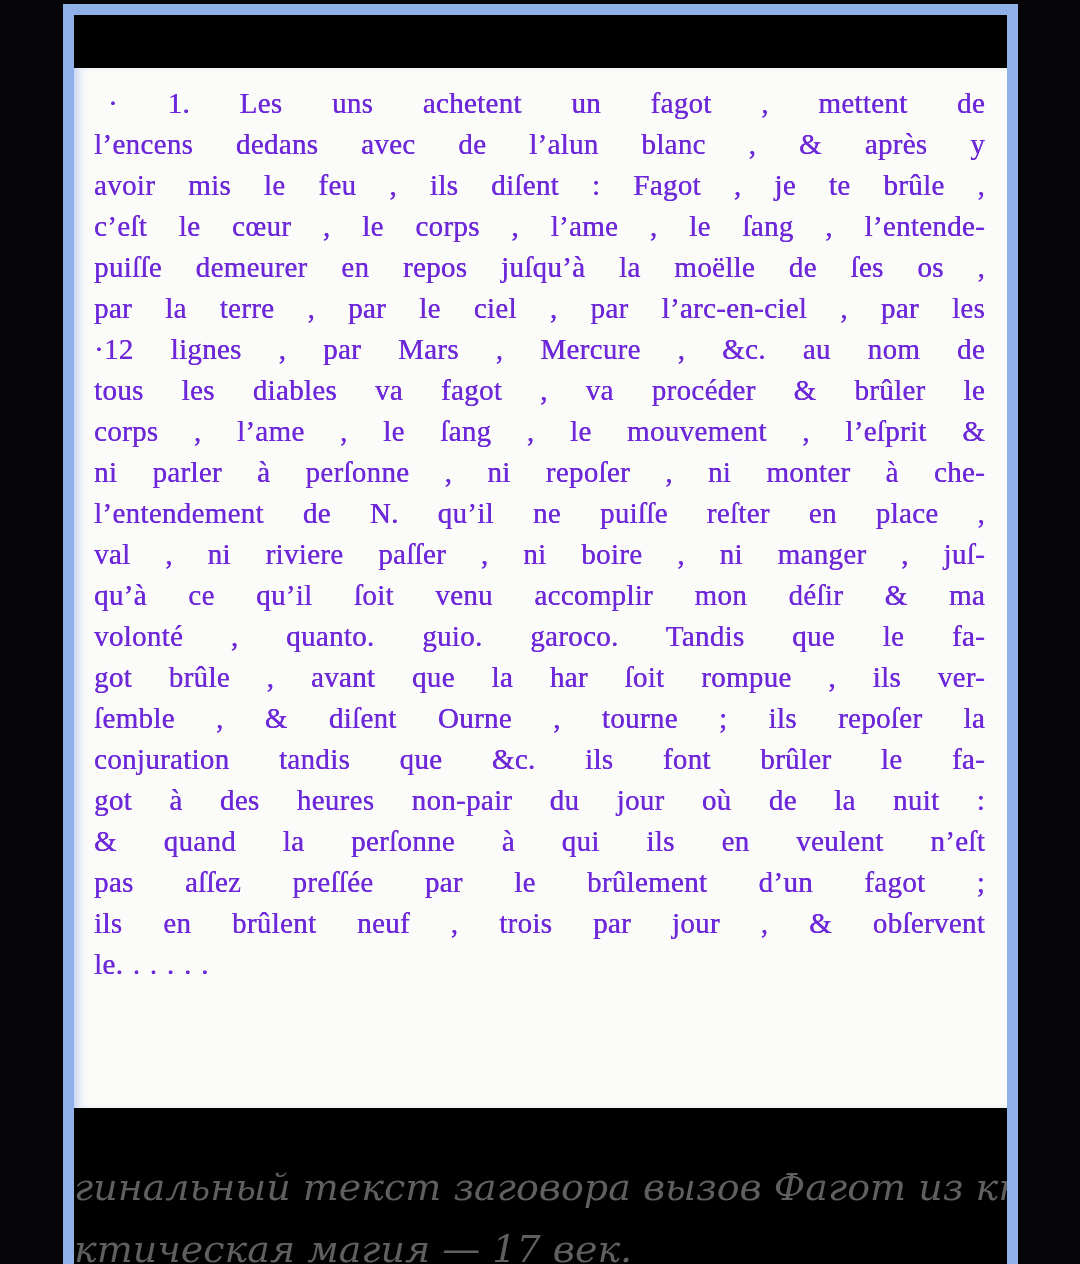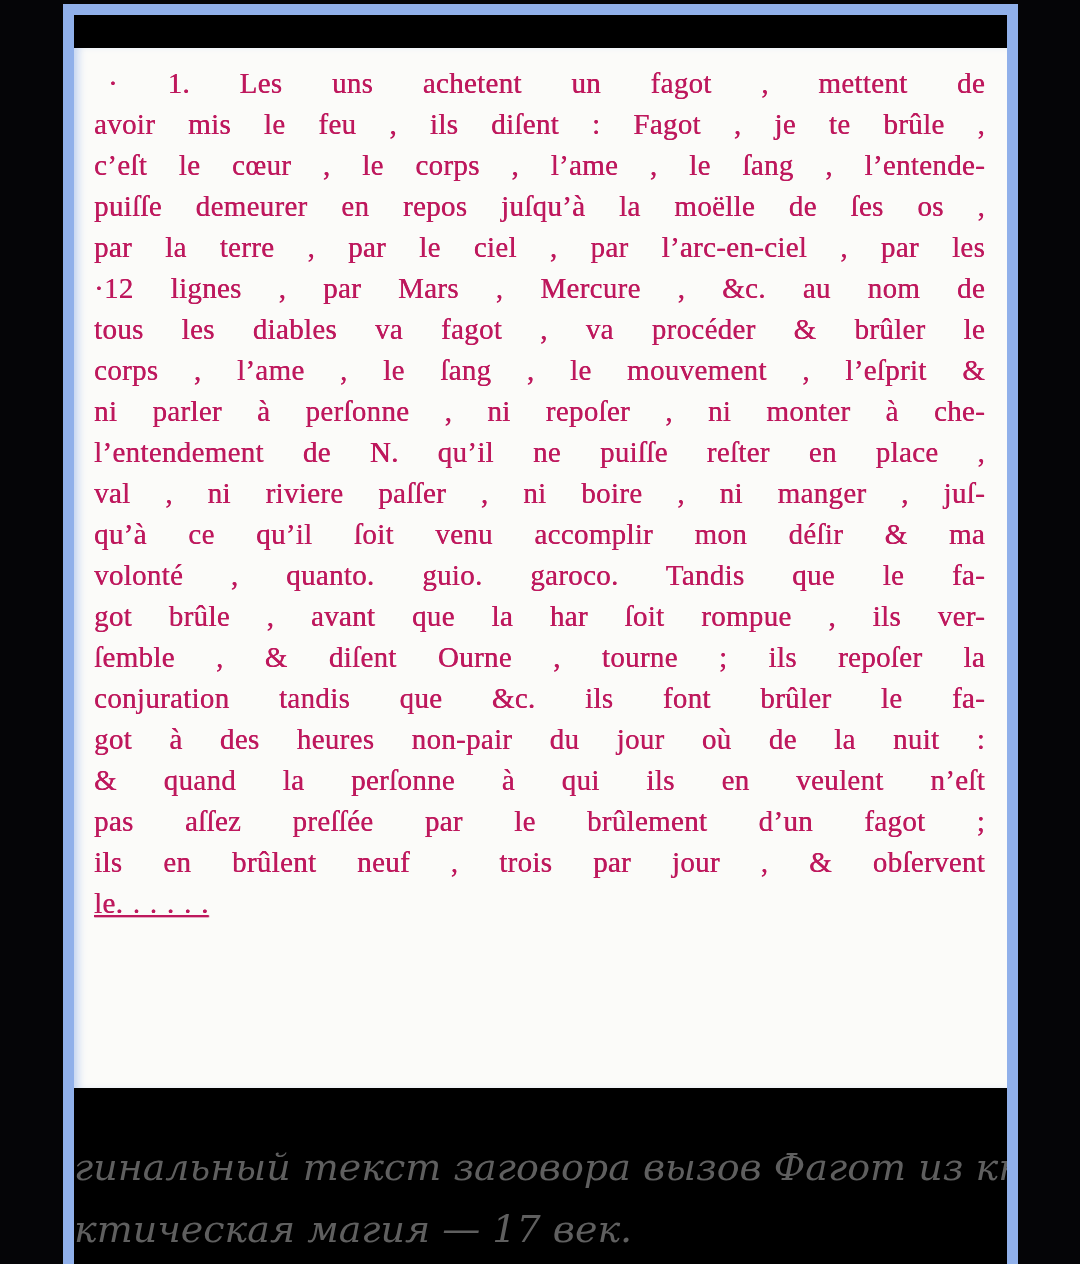--- a/index.html
+++ b/index.html
@@ -32,37 +32,37 @@
   .scan-strip {
     height: 33px;
     background: #000000;
   }
   .page {
     box-sizing: border-box;
     width: 933px;
     height: 1040px;
     background: #fbfbf9;
     padding: 15px 22px 0 20px;
-    color: #be185d;
+    color: #6d28d9;
     box-shadow: inset 8px 0 8px -4px rgba(144,176,234,0.55);
+    margin-top: 20px;
   }
   .french-line {
     font-size: 29px;
     line-height: 41px;
     letter-spacing: 0.3px;
     word-spacing: 2px;
     text-align: justify;
     text-align-last: justify;
     white-space: nowrap;
     text-shadow: 0.35px 0.35px 0 currentColor;
   }
   .french-line.no-just {
     text-align: right;
     text-align-last: left;
-    text-decoration: underline;
   }
   .french-line.indent {
     padding-left: 14px;
   }
   .it { }
   .caption-area {
     background: #000000;
     padding: 48px 0 0 0;
     height: 176px;
   }
@@ -78,20 +78,21 @@
 </style>
 </head>
 <body>
 
 <div class="stage">
   <div class="frame">
     <div class="scan-strip"></div>
     <div class="page">
       <div id="french-text-block">
           <div class="french-line indent"><span>· 1. Les uns achetent un fagot , mettent de</span></div>
+          <div class="french-line"><span>l’encens dedans avec de l’alun blanc , &amp; après y</span></div>
           <div class="french-line"><span>avoir mis le feu , ils diſent : </span><span class="it">Fagot , je te brûle ,</span></div>
           <div class="french-line"><span class="it">c’eſt le cœur , le corps , l’ame , le ſang , l’entende-</span></div>
           <div class="french-line"><span class="it">puiſſe demeurer en repos juſqu’à la moëlle de ſes os ,</span></div>
           <div class="french-line"><span class="it">par la terre , par le ciel , par l’arc-en-ciel , par les</span></div>
           <div class="french-line"><span class="it">·12 lignes , par Mars , Mercure , &amp;c. au nom de</span></div>
           <div class="french-line"><span class="it">tous les diables va fagot , va procéder &amp; brûler le</span></div>
           <div class="french-line"><span class="it">corps , l’ame , le ſang , le mouvement , l’eſprit &amp;</span></div>
           <div class="french-line"><span class="it">ni parler à perſonne , ni repoſer , ni monter à che-</span></div>
           <div class="french-line"><span class="it">l’entendement de N. qu’il ne puiſſe reſter en place ,</span></div>
           <div class="french-line"><span class="it">val , ni riviere paſſer , ni boire , ni manger , juſ-</span></div>

